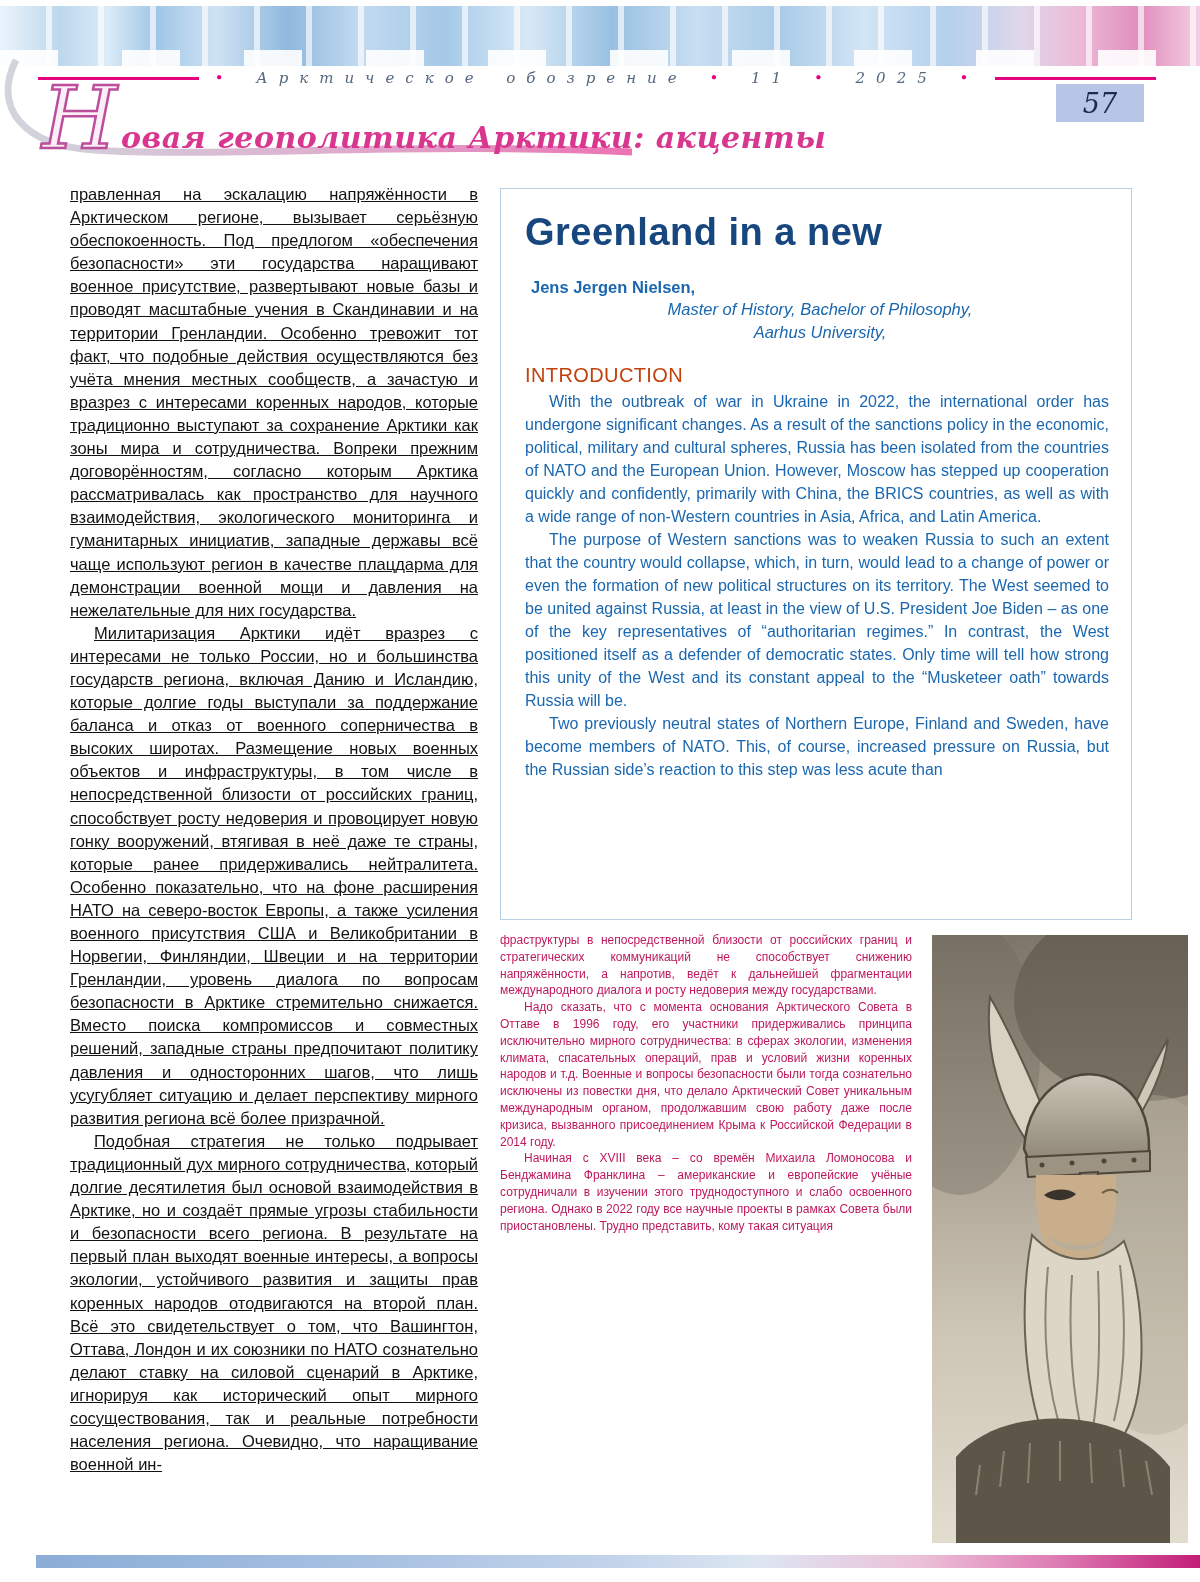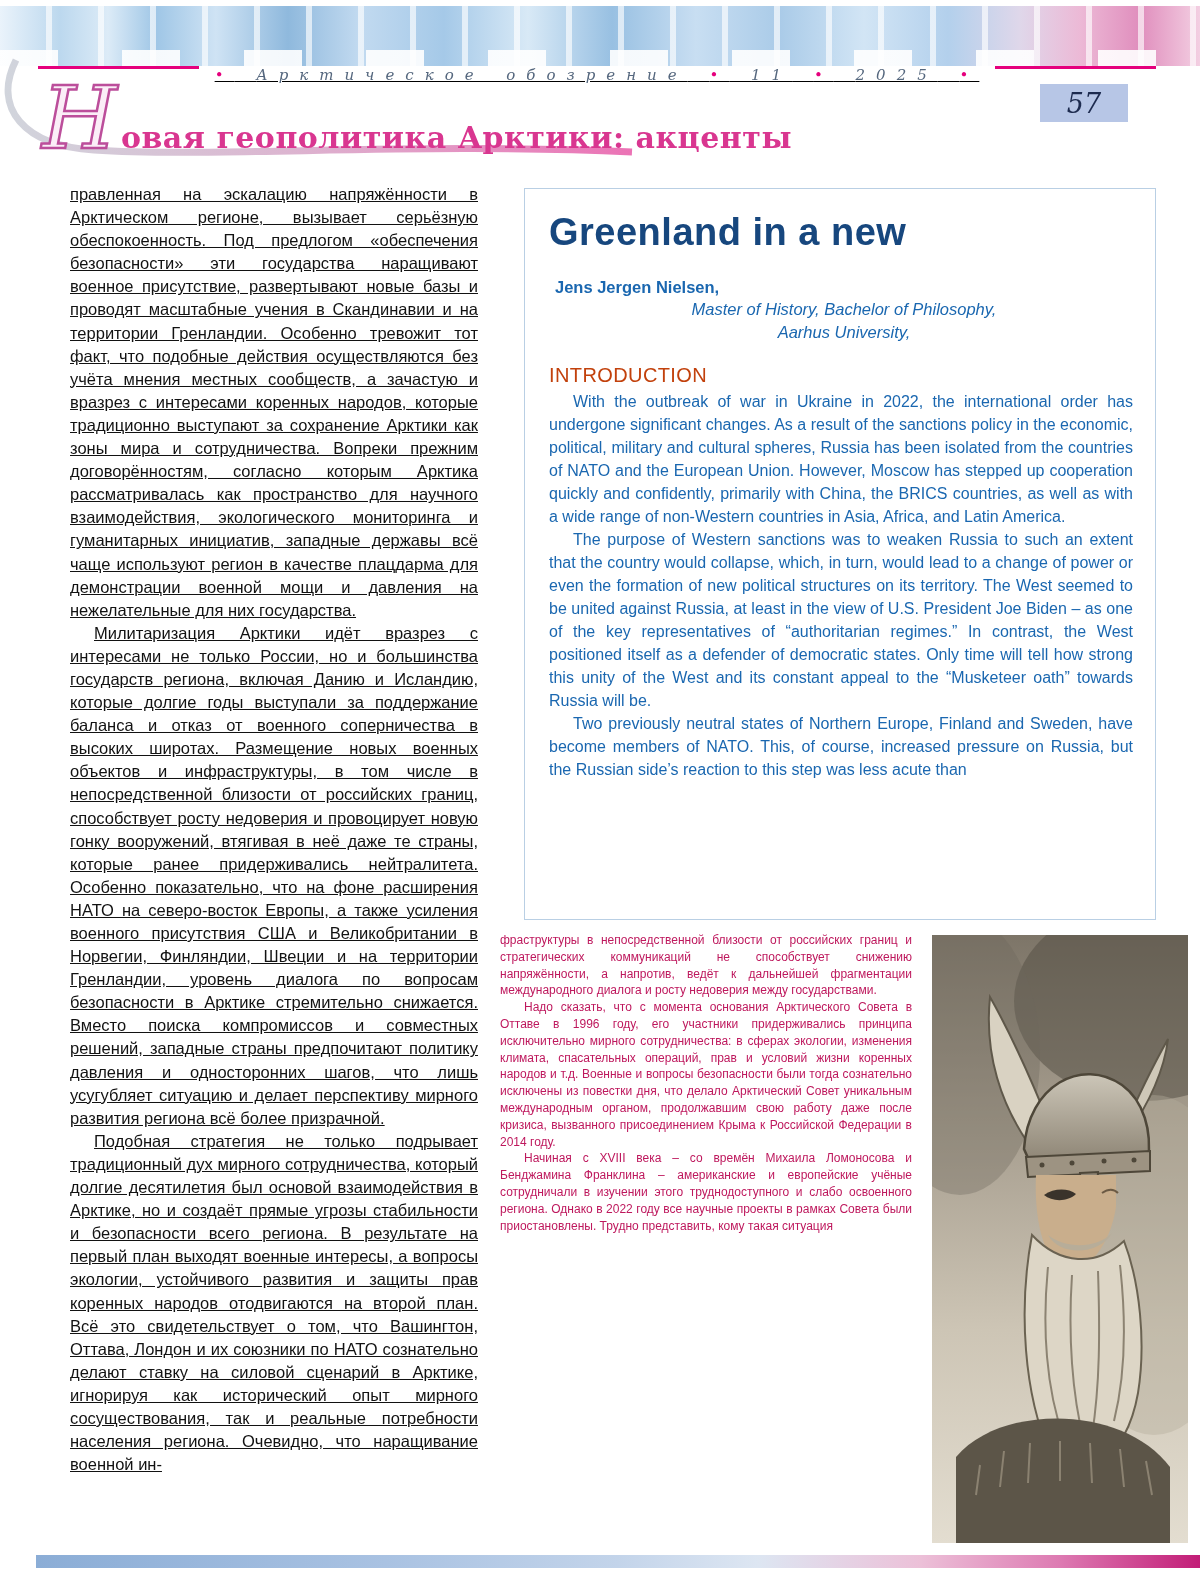--- a/index.html
+++ b/index.html
@@ -25,52 +25,52 @@
   }
   .top-band::after {
     content:""; position:absolute; left:0; bottom:0; width:100%; height:16px;
     background:repeating-linear-gradient(90deg,
       rgba(255,255,255,0.9) 0 58px, rgba(255,255,255,0) 58px 122px);
   }
 
   
   .masthead {
     position:absolute; top:66px; left:38px; right:44px; height:24px;
-    display:flex; text-decoration:underline;
+    display:flex; align-items:center;
   }
   .masthead .rule { height:3px; background:#e5007d; flex:1; }
   .masthead .mast-text {
     font-family:"DejaVu Serif", serif; font-style:italic;
     font-size:15px; color:#55677e; letter-spacing:11px; word-spacing:6px;
     white-space:nowrap; padding:0 16px;
   }
   .masthead .mast-text .dot { color:#e5007d; font-style:normal; }
 
   
   .page-num {
-    position:absolute; top:84px; right:72px; width:88px; height:38px;
+    position:absolute; top:84px; right:56px; width:88px; height:38px;
     background:#b7c6e6;
     display:flex; align-items:center; justify-content:center;
     font-family:"DejaVu Serif", serif; font-style:italic;
     font-size:27px; color:#1d2b4f;
   }
 
   
   .flourish { position:absolute; top:56px; left:0; z-index:0; pointer-events:none; }
   .title-row {
     position:absolute; top:82px; left:42px; z-index:1;
     display:flex; align-items:baseline;
   }
   .title-initial {
     font-family:"DejaVu Serif", serif; font-style:italic;
     font-size:86px; line-height:0.85; color:#fbeef7;
     -webkit-text-stroke:2.5px #bc4e9b; margin-right:4px;
   }
   .title-rest {
-    font-family:"DejaVu Serif", serif; font-weight:bold;
+    font-family:"DejaVu Serif", serif; font-style:italic; font-weight:bold;
     font-size:30px; color:#d93690; letter-spacing:0.5px;
   }
 
   
   .col-left {
     position:absolute; top:183px; left:70px; width:408px;
     font-size:16.5px; line-height:1.4; text-align:justify; color:#121212;
     height:1330px; overflow:hidden;text-decoration:underline;
   }
   .col-mid {
@@ -78,21 +78,21 @@
     font-size:12px; line-height:1.4; text-align:justify; color:#be185d;
     height:592px; overflow:hidden;
   }
   .col-left p, .col-mid p { margin:0; }
   p.indent { text-indent:24px; }
 
   
   .article-box {
     position:absolute; top:188px; left:500px; width:632px; height:732px;
     box-sizing:border-box; border:1px solid #b9cfe4; background:#ffffff;
-    padding:22px 22px 14px 24px; overflow:hidden;margin-left:24px;
+    padding:22px 22px 14px 24px; overflow:hidden;
   }
   .box-title {
     font-weight:bold; font-size:38px; line-height:1.12; letter-spacing:0.5px;
     color:#17477e; margin:0 0 22px 0;
   }
   .author-block { margin:0 0 20px 6px; }
   .author-name {
     font-weight:bold; color:#1a67b0;
     font-size:16.5px; line-height:1.38;
   }

